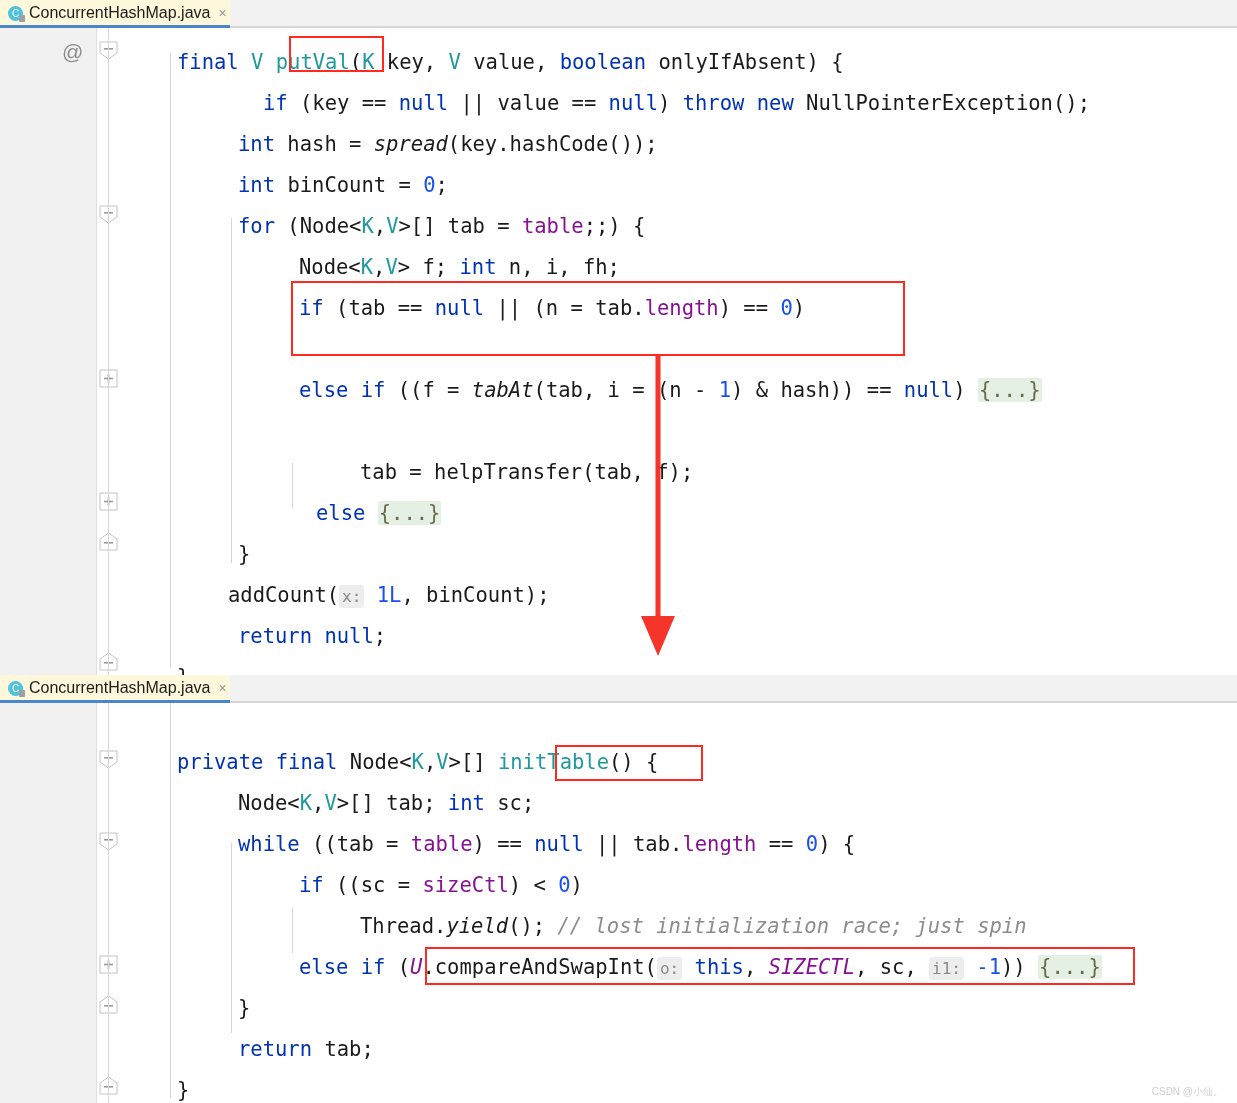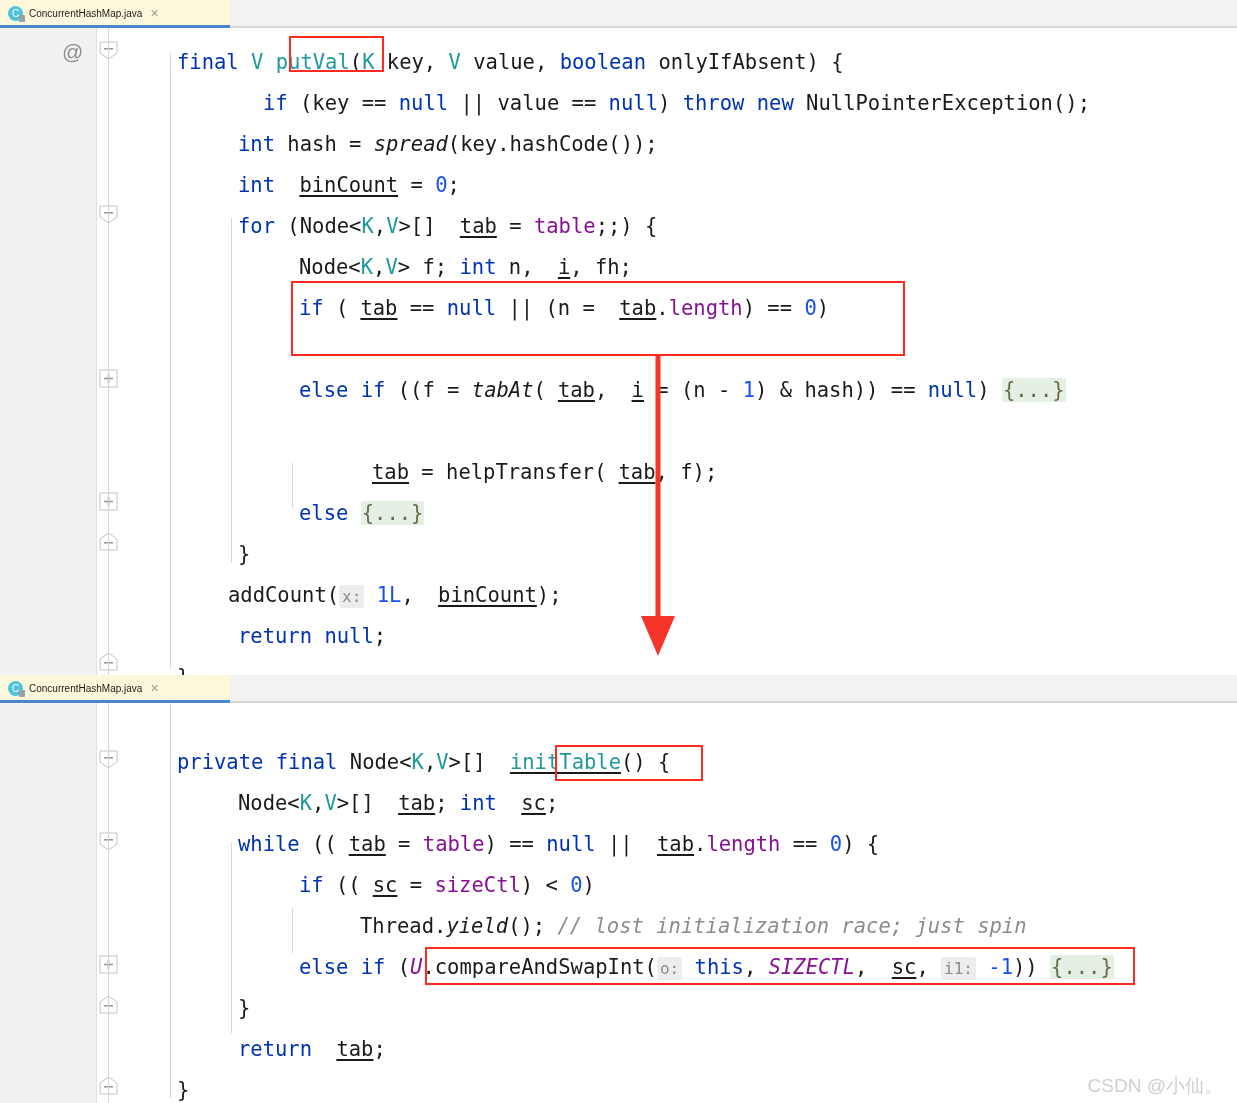--- a/index.html
+++ b/index.html
@@ -37,21 +37,21 @@
     color:#ffffff;
     font-family:"Liberation Sans", sans-serif;
     font-size:10px;line-height:15px;text-align:center;
     position:relative;flex:0 0 auto;margin-right:6px;
   }
   .tab-icon:after{
     content:"";position:absolute;right:-2px;bottom:-1px;
     width:6px;height:7px;background:#9aa0a6;border-radius:1px;
   }
   .tab-label{
-    font-size:10px;color:#1b1b1b;white-space:nowrap;
+    font-size:16px;color:#1b1b1b;white-space:nowrap;
     font-family:"Liberation Sans", sans-serif;
   }
   .tab-close{
     margin-left:8px;color:#9a9a9a;font-size:14px;line-height:1;
     font-family:"Liberation Sans", sans-serif;
   }
 
   
   .pane{position:absolute;left:0;width:1237px;background:#ffffff;overflow:hidden;}
 
@@ -84,39 +84,39 @@
   }
   .line{position:absolute;left:0;height:41px;line-height:41px;white-space:pre;}
 
   .kw{color:#0033b3;}
   .num{color:#1750eb;}
   .gen{color:#20999d;}
   .fld{color:#871094;}
   .stat{color:#871094;font-style:italic;}
   .mth{color:#1a1a1a;font-style:italic;}
   .cmt{color:#8c8c8c;font-style:italic;}
-  .loc{text-decoration:underline;text-decoration-color:#1a1a1a;text-underline-offset:3px;margin-left:12px;}
+  .loc{text-decoration-color:#1a1a1a;text-underline-offset:3px;}
   .fold-block{
     background:#e3f0e3;color:#6a6a4a;border-radius:2px;padding:0 1px;
   }
   .hint{
     background:#ededed;color:#8a8a8a;font-size:16px;border-radius:3px;
     padding:2px 3px;
   }
 
   
   .redbox{
     position:absolute;border:2px solid #ff2a1f;box-sizing:border-box;
     pointer-events:none;
   }
   .arrow{position:absolute;}
 
   .watermark{
     position:absolute;right:14px;bottom:4px;
-    color:#cfcfcf;font-size:19px;
+    color:#cfcfcf;font-size:10px;
     font-family:"Liberation Sans", sans-serif;
     white-space:nowrap;
   }
 </style>
 </head>
 <body>
 
 <div class="editor-root">
 
   <div class="tabbar" style="top:0px;">
@@ -182,21 +182,21 @@
     <div class="code">
       <div class="line" style="top:14px;left:177px;"><span class="kw">final</span> <span class="gen">V</span> <span style="color:#20999d;">putVal</span>(<span class="gen">K</span> key, <span class="gen">V</span> value, <span class="kw">boolean</span> onlyIfAbsent) {</div>
       <div class="line" style="top:55px;left:238px;margin-left:25px;"><span class="kw">if</span> (key == <span class="kw">null</span> || value == <span class="kw">null</span>) <span class="kw">throw</span> <span class="kw">new</span> NullPointerException();</div>
       <div class="line" style="top:96px;left:238px;"><span class="kw">int</span> hash = <span class="mth">spread</span>(key.hashCode());</div>
       <div class="line" style="top:137px;left:238px;"><span class="kw">int</span> <span class="loc">binCount</span> = <span class="num">0</span>;</div>
       <div class="line" style="top:178px;left:238px;"><span class="kw">for</span> (Node&lt;<span class="gen">K</span>,<span class="gen">V</span>&gt;[] <span class="loc">tab</span> = <span class="fld">table</span>;;) {</div>
       <div class="line" style="top:219px;left:299px;">Node&lt;<span class="gen">K</span>,<span class="gen">V</span>&gt; f; <span class="kw">int</span> n, <span class="loc">i</span>, fh;</div>
       <div class="line" style="top:260px;left:299px;"><span class="kw">if</span> (<span class="loc">tab</span> == <span class="kw">null</span> || (n = <span class="loc">tab</span>.<span class="fld">length</span>) == <span class="num">0</span>)</div>
       <div class="line" style="top:342px;left:299px;"><span class="kw">else</span> <span class="kw">if</span> ((f = <span class="mth">tabAt</span>(<span class="loc">tab</span>, <span class="loc">i</span> = (n - <span class="num">1</span>) &amp; hash)) == <span class="kw">null</span>) <span class="fold-block">{...}</span></div>
       <div class="line" style="top:424px;left:360px;"><span class="loc">tab</span> = helpTransfer(<span class="loc">tab</span>, f);</div>
-      <div class="line" style="top:465px;left:299px;text-align:right;"><span class="kw">else</span> <span class="fold-block">{...}</span></div>
+      <div class="line" style="top:465px;left:316px;text-align:right;"><span class="kw">else</span> <span class="fold-block">{...}</span></div>
       <div class="line" style="top:506px;left:238px;">}</div>
       <div class="line" style="top:547px;left:228px;">addCount(<span class="hint">x:</span> <span class="num">1L</span>, <span class="loc">binCount</span>);</div>
       <div class="line" style="top:588px;left:238px;"><span class="kw">return</span> <span class="kw">null</span>;</div>
       <div class="line" style="top:629px;left:177px;">}</div>
     </div>
   </div>
 
   <div class="tabbar" style="top:675px;">
     <div class="tabstrip-line"></div>
     <div class="tab" style="width:230px;">

